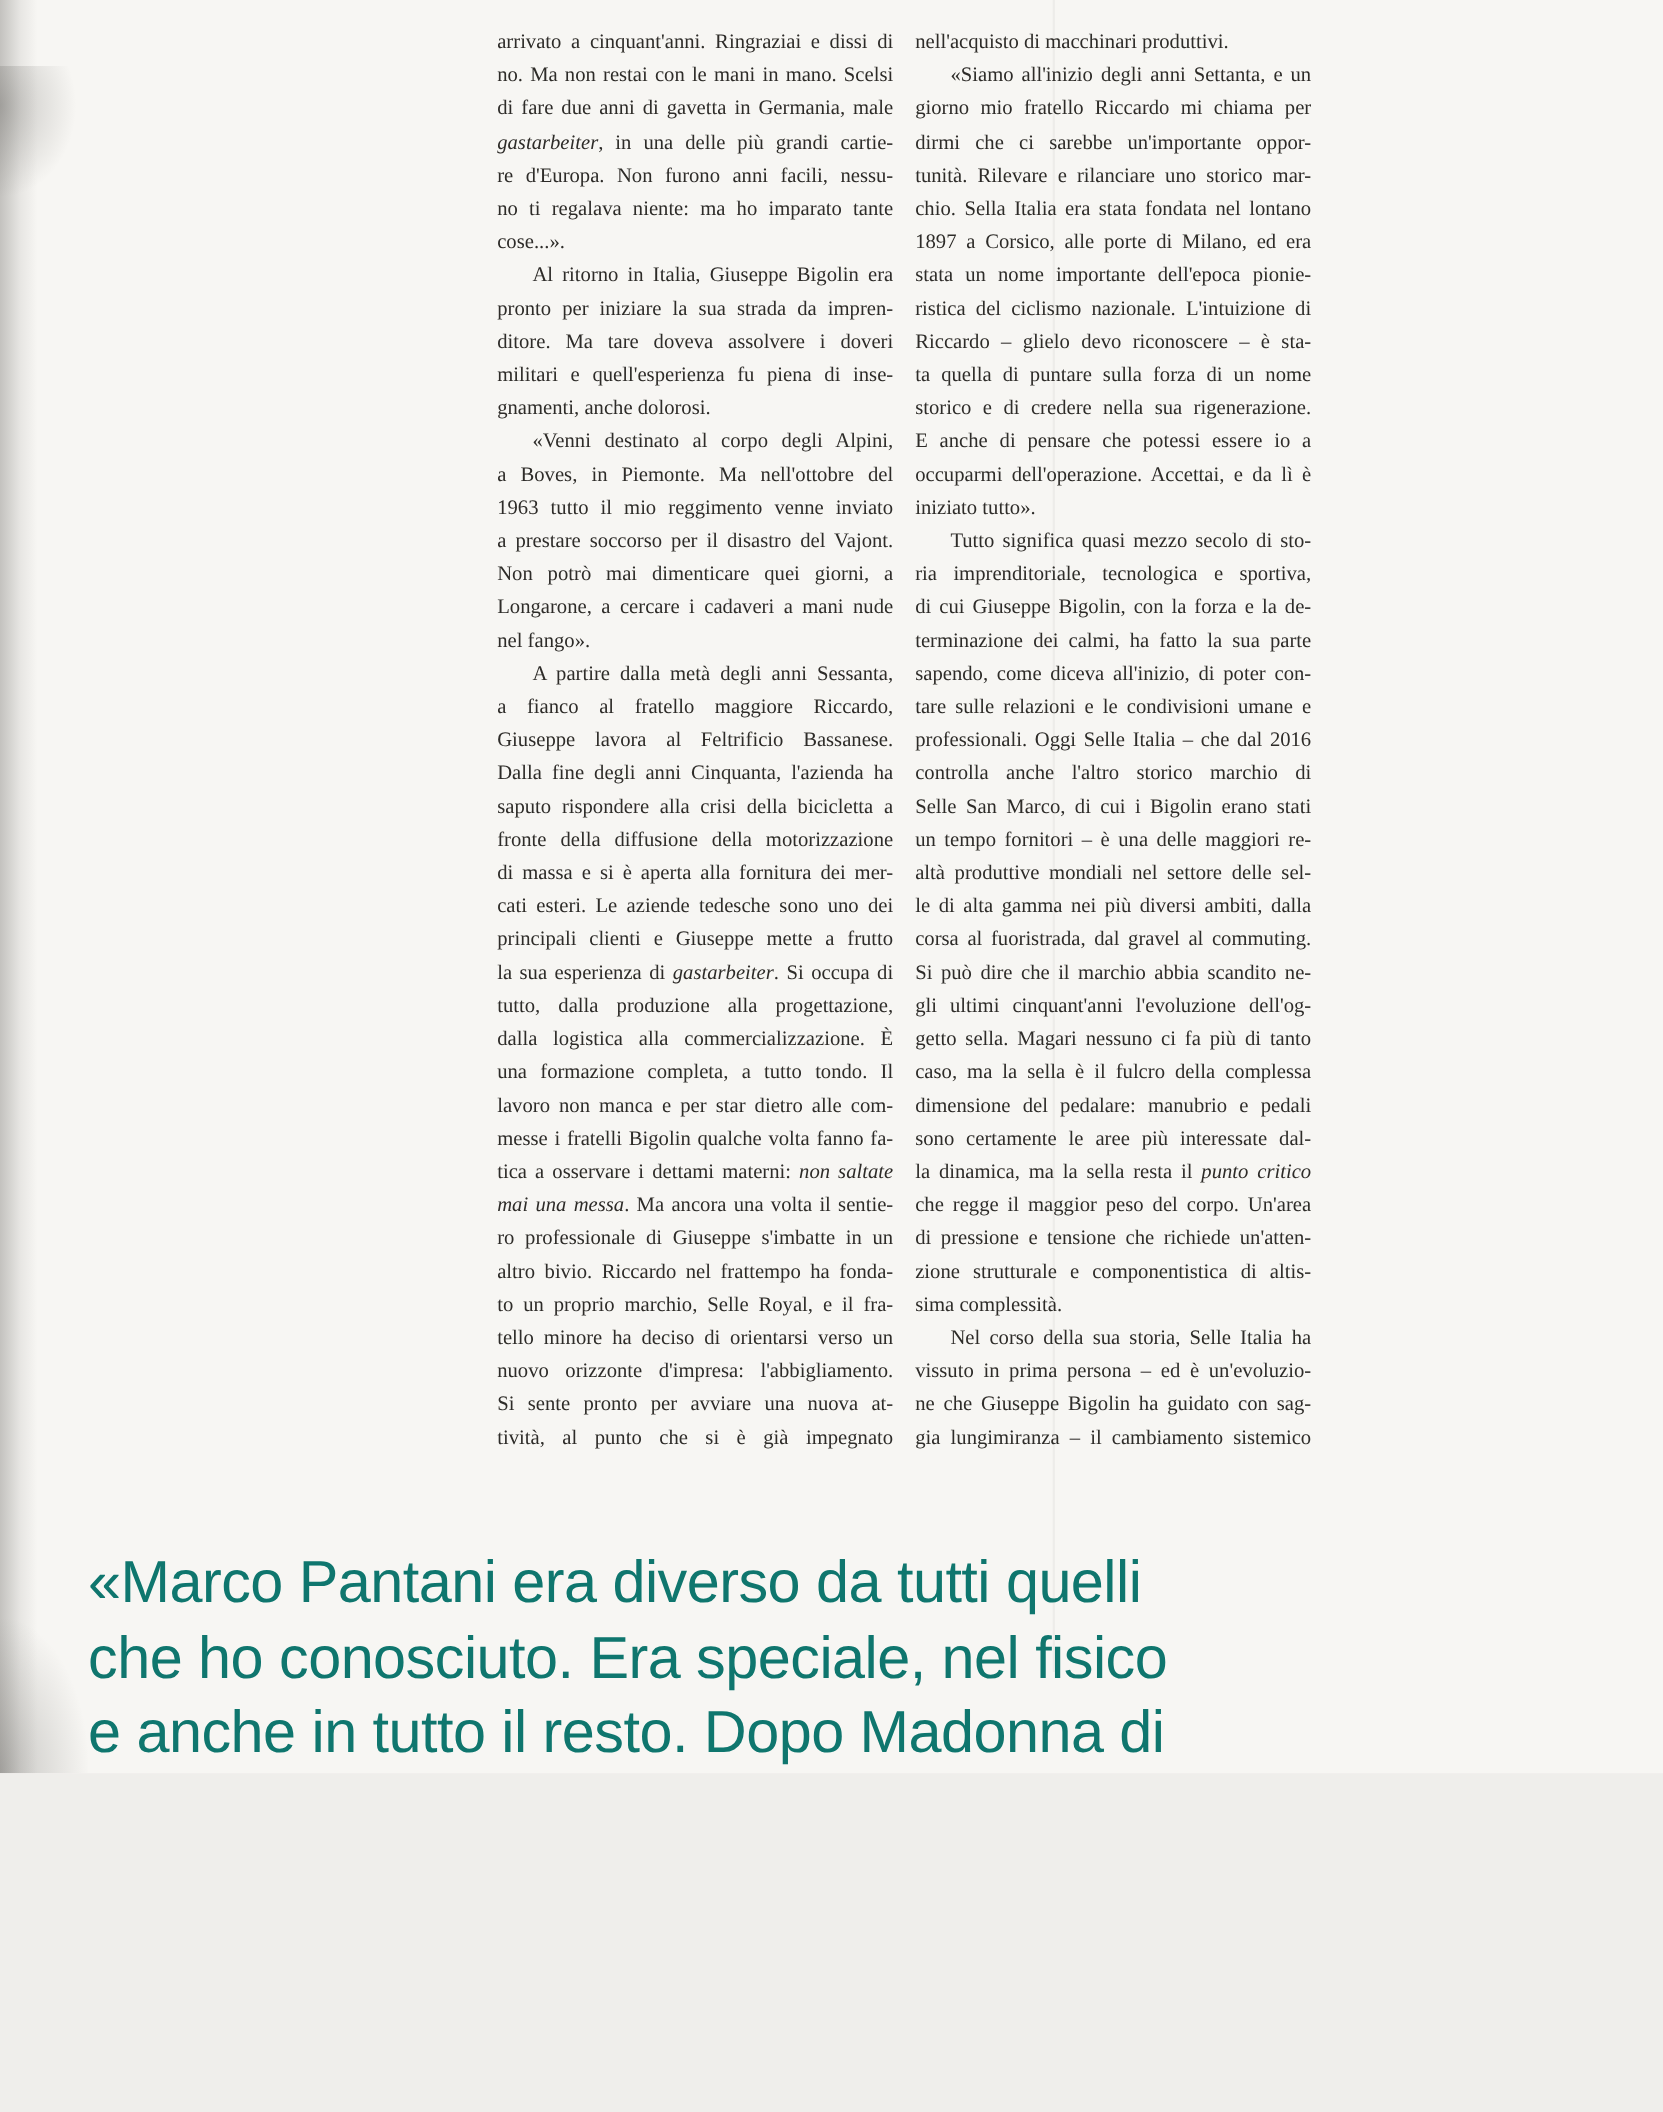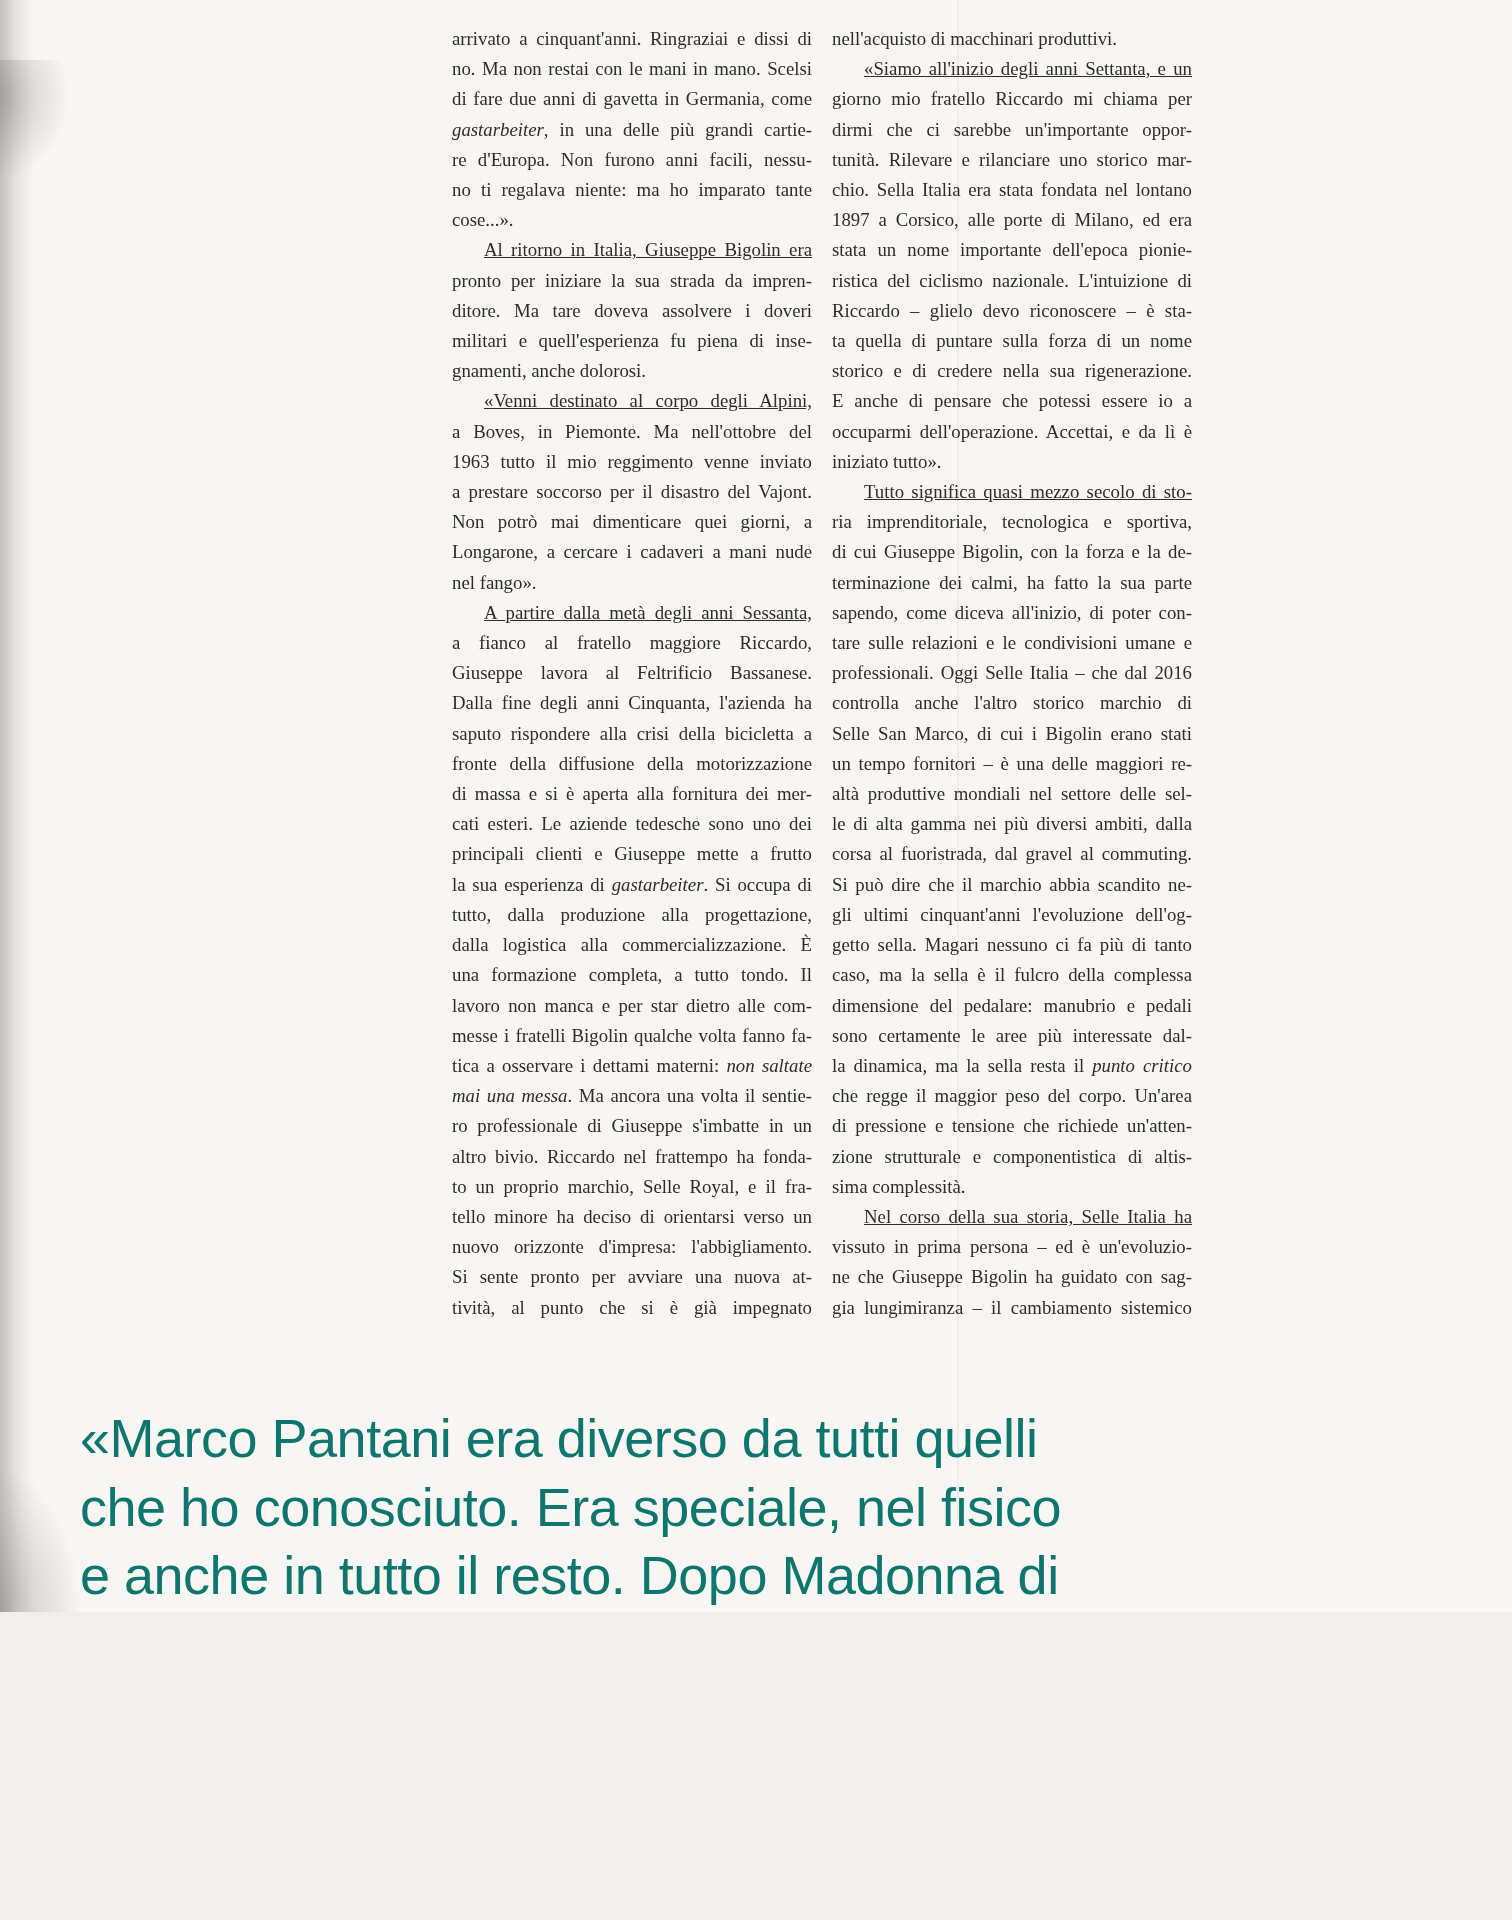--- a/index.html
+++ b/index.html
@@ -48,21 +48,21 @@
     color:#2e2c29;
   }
   .col-left{left:452px;}
   .col-right{left:832px;}
   .line{
     text-align:justify;
     text-align-last:justify;
     white-space:normal;
   }
   .line.end{text-align-last:left;}
-  .line.indent{text-indent:32px;text-decoration:underline;}
+  .line.indent{text-indent:32px;}
   .line em{font-style:italic;margin-top:35px;}
   
   .pull-quote{
     position:absolute;left:80px;top:1404px;width:1150px;
     font-family:"Liberation Sans", sans-serif;
     font-size:54px;line-height:68.5px;
     letter-spacing:-0.5px;
     color:#0f766e;
   }
   
@@ -84,21 +84,21 @@
   <div class="scan-shadow-left"></div>
   <div class="scan-corner-top"></div>
   <div class="scan-corner-bottom"></div>
   <div class="scan-seam"></div>
 
   <div>
     <div class="col col-left">
         <div>
           <div class="line">arrivato a cinquant'anni. Ringraziai e dissi di</div>
           <div class="line">no. Ma non restai con le mani in mano. Scelsi</div>
-          <div class="line">di fare due anni di gavetta in Germania, come</div>
+          <div class="line">di fare due anni di gavetta in Germania, male</div>
           <div class="line"><em>gastarbeiter</em>, in una delle più grandi cartie-</div>
           <div class="line">re d'Europa. Non furono anni facili, nessu-</div>
           <div class="line">no ti regalava niente: ma ho imparato tante</div>
           <div class="line end">cose...».</div>
         </div>
         <div>
           <div class="line indent">Al ritorno in Italia, Giuseppe Bigolin era</div>
           <div class="line">pronto per iniziare la sua strada da impren-</div>
           <div class="line">ditore. Ma tare doveva assolvere i doveri</div>
           <div class="line">militari e quell'esperienza fu piena di inse-</div>

